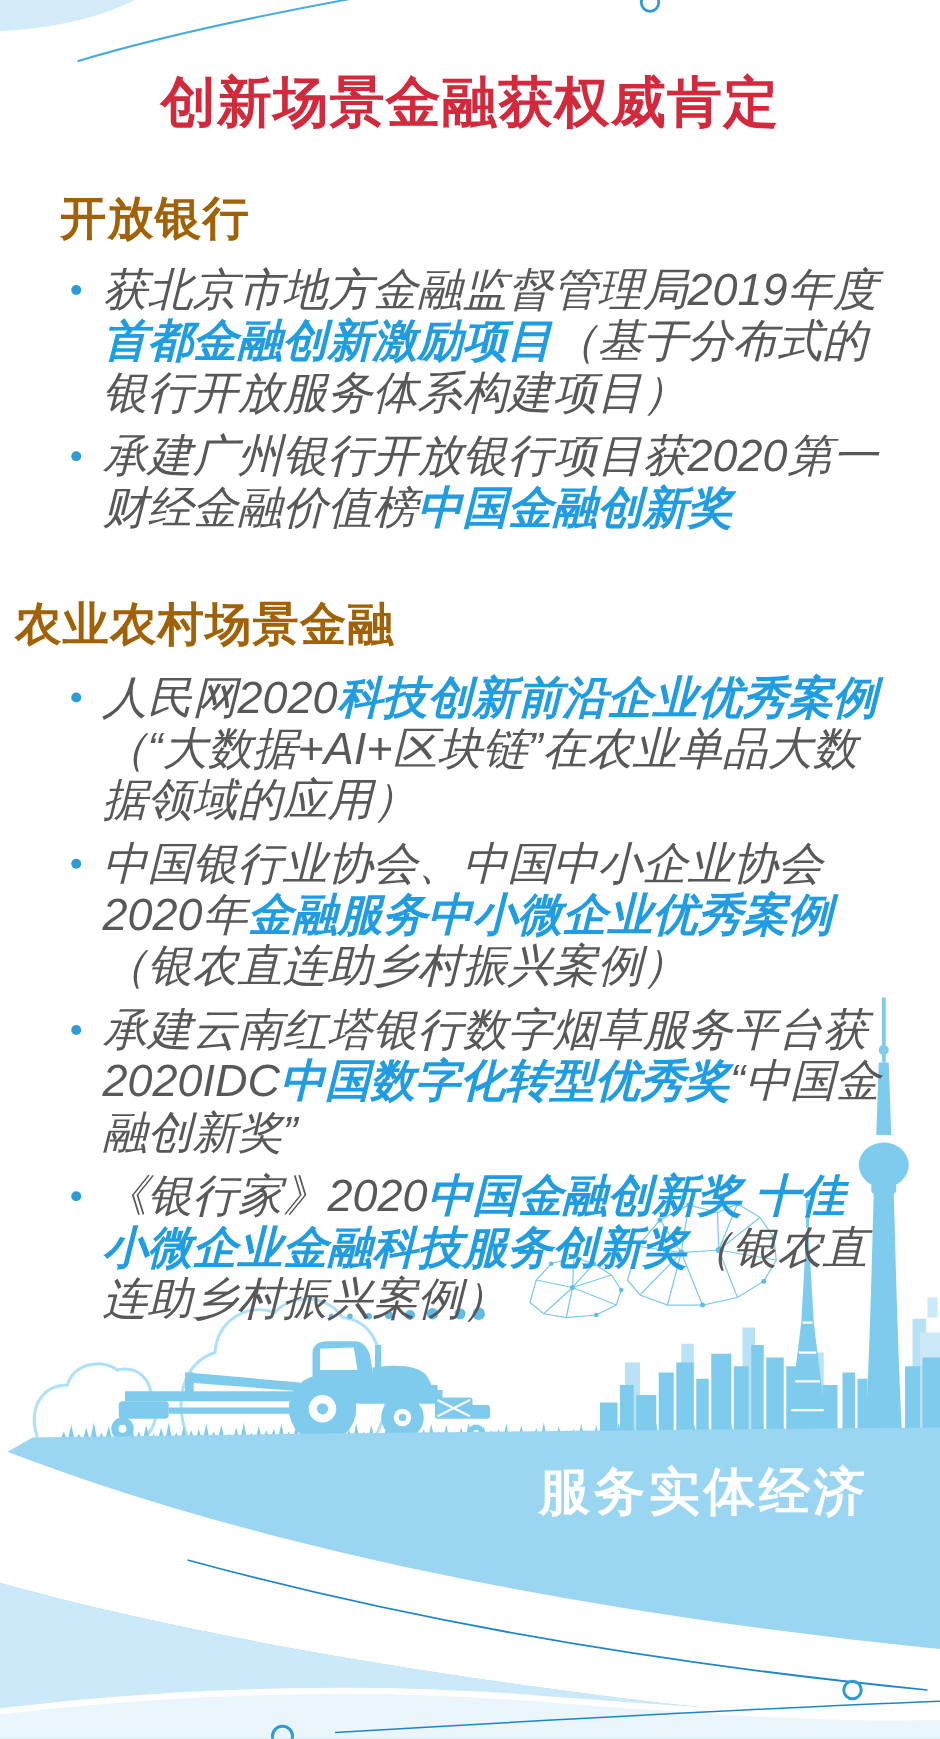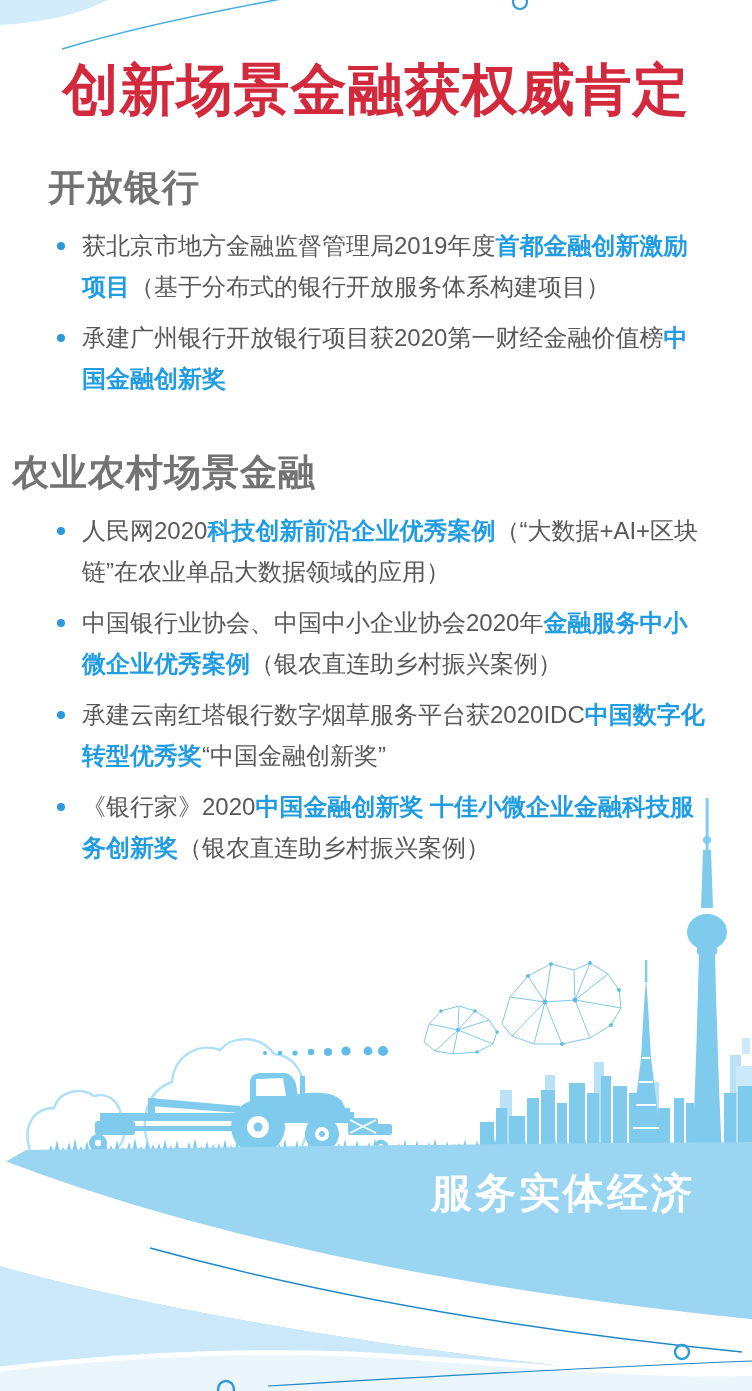--- a/index.html
+++ b/index.html
@@ -5,33 +5,33 @@
   html,body{margin:0;padding:0;}
   body{
     width:752px;height:1391px;position:relative;overflow:hidden;
     background:#ffffff;
     font-family:"Liberation Sans","DejaVu Sans",sans-serif;
   }
   #bg-art{position:absolute;left:0;top:0;width:752px;height:1391px;z-index:0;}
   #content{position:relative;z-index:1;}
   h1.page-title{
     margin:58px 40px 0 40px;text-align:center;
-    font-size:56px;font-weight:800;color:#D3293C;letter-spacing:1px;line-height:1.15;
+    font-size:44px;font-weight:800;color:#D3293C;letter-spacing:1px;line-height:1.15;
   }
   h2.section-header{
     margin:46px 46px 0 48px;
-    font-size:37px;font-weight:800;color:#737373;letter-spacing:1px;line-height:1.1;
+    font-size:37px;font-weight:800;color:#a16207;letter-spacing:1px;line-height:1.1;
   }
   h2.section-header.second{margin-top:54px;margin-left:12px;}
   ul.award-list{
     list-style:none;margin:16px 46px 0 48px;padding:0;width:660px;
   }
   ul.award-list li{
     position:relative;padding-left:34px;margin:0 0 10px 0;
-    font-size:24px;line-height:41px;color:#58585A;letter-spacing:0px;
+    font-size:36px;line-height:41px;color:#58585A;letter-spacing:0px;font-style:italic;
   }
   ul.award-list li::before{
     content:"";position:absolute;left:9px;top:17px;width:8px;height:8px;
     border-radius:50%;background:#2E9BD6;
   }
   ul.award-list .hl{color:#1F9CE2;font-weight:700;}
   #footer-slogan{
     position:absolute;left:431px;top:1166px;z-index:2;
     font-size:41px;font-weight:800;color:#ffffff;letter-spacing:3px;white-space:nowrap;
   }

